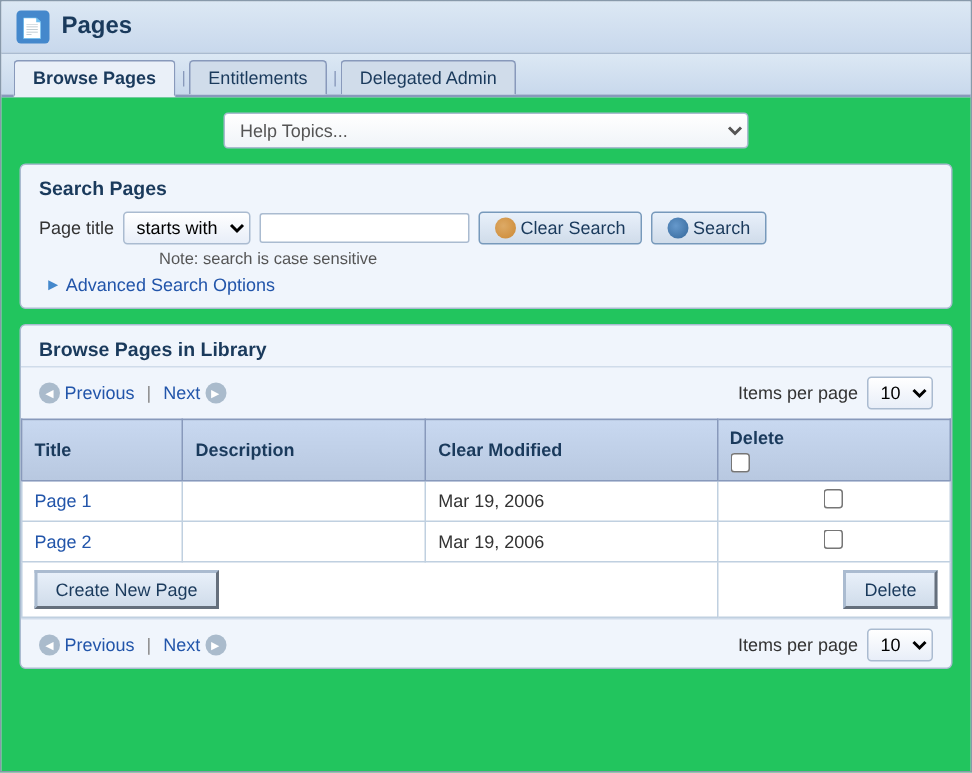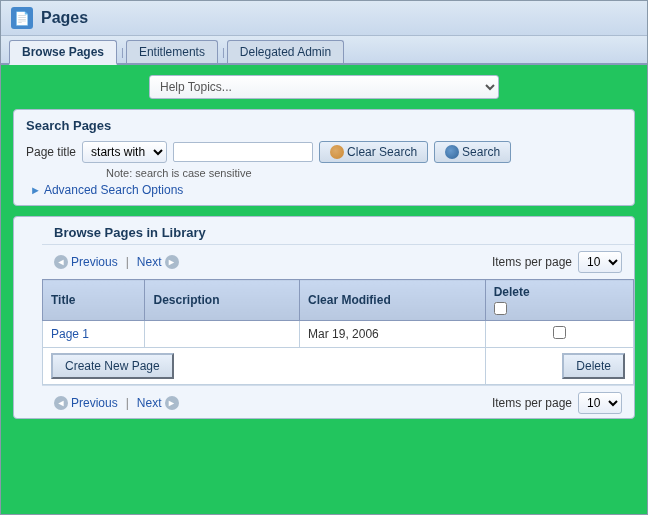--- a/index.html
+++ b/index.html
@@ -156,21 +156,20 @@
       text-decoration: none;
       display: flex;
       align-items: center;
       gap: 3px;
     }
     .browse-section {
       border: 1px solid #aabbd0;
       border-radius: 4px;
       background: #f0f5fc;
       margin-bottom: 10px;
-      padding-left: 28px;
     }
     .browse-header {
       padding: 8px 12px 4px 12px;
       font-size: 13px;
       font-weight: bold;
       color: #1a3a5c;
       border-bottom: 1px solid #d0dcea;
     }
     .browse-nav {
       display: flex;
@@ -361,20 +360,28 @@
         <tbody>
           <tr>
             <td class="link">Page 1</td>
             <td></td>
             <td>Mar 19, 2006</td>
             <td class="checkbox-cell">
               <input type="checkbox" style="">
             </td>
           </tr>
           <tr>
+            <td class="link">Page 2</td>
+            <td></td>
+            <td>Mar 19, 2006</td>
+            <td class="checkbox-cell">
+              <input type="checkbox" style="">
+            </td>
+          </tr>
+          <tr>
             <td colspan="3" style="border:1px solid #c0d0e0;background:#fff;padding:5px 8px;">
               <button class="create-btn">Create New Page</button>
             </td>
             <td style="border:1px solid #c0d0e0;background:#fff;padding:5px 8px;text-align:right;">
               <button class="delete-btn">Delete</button>
             </td>
           </tr>
         </tbody>
       </table>
 

